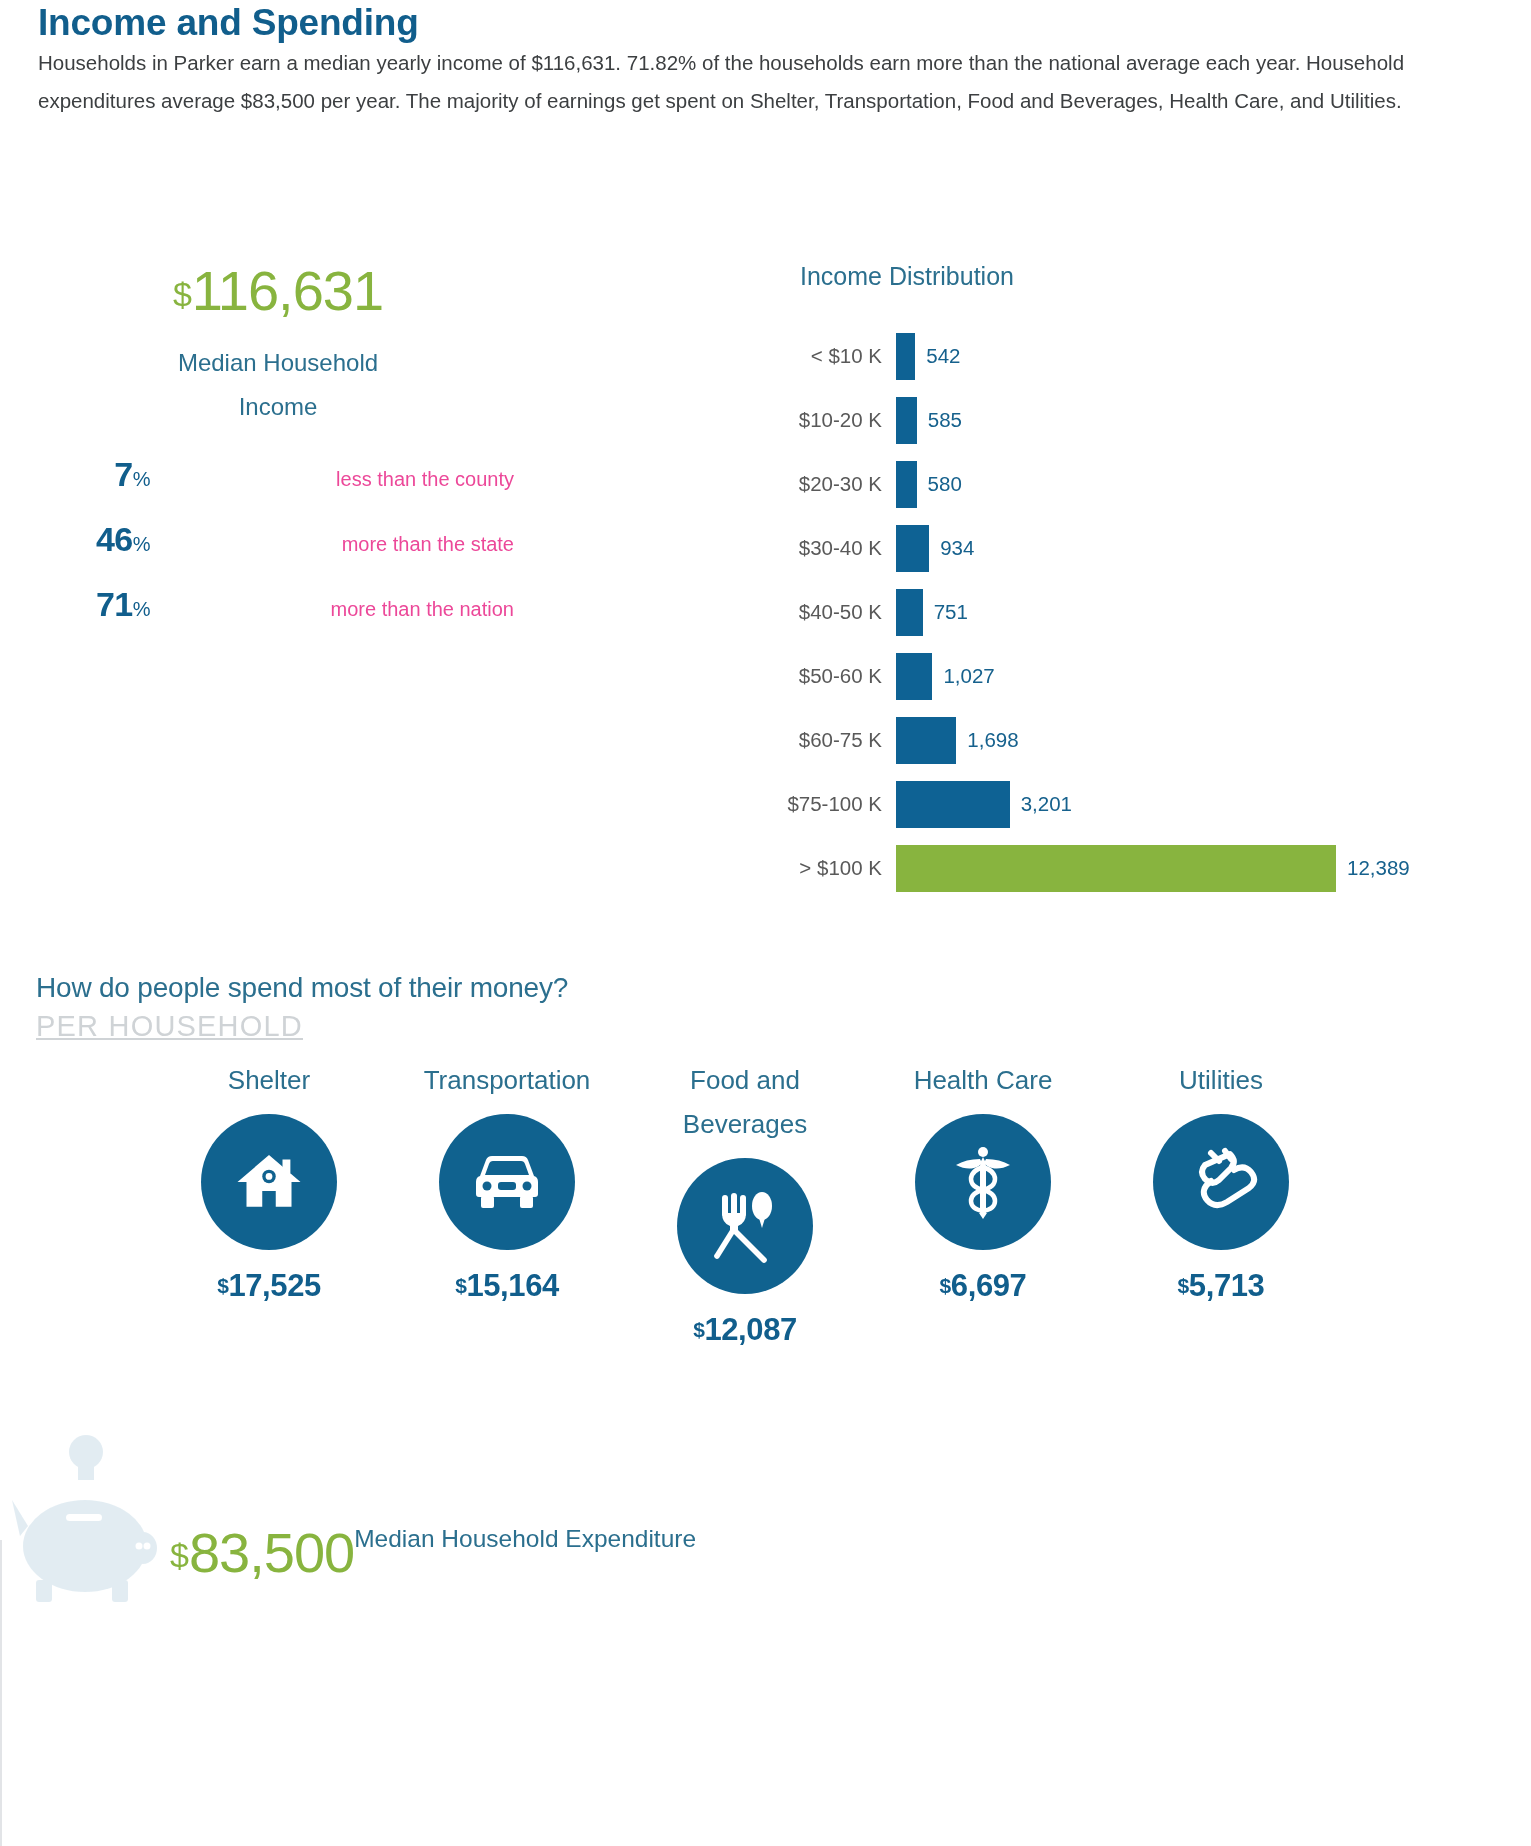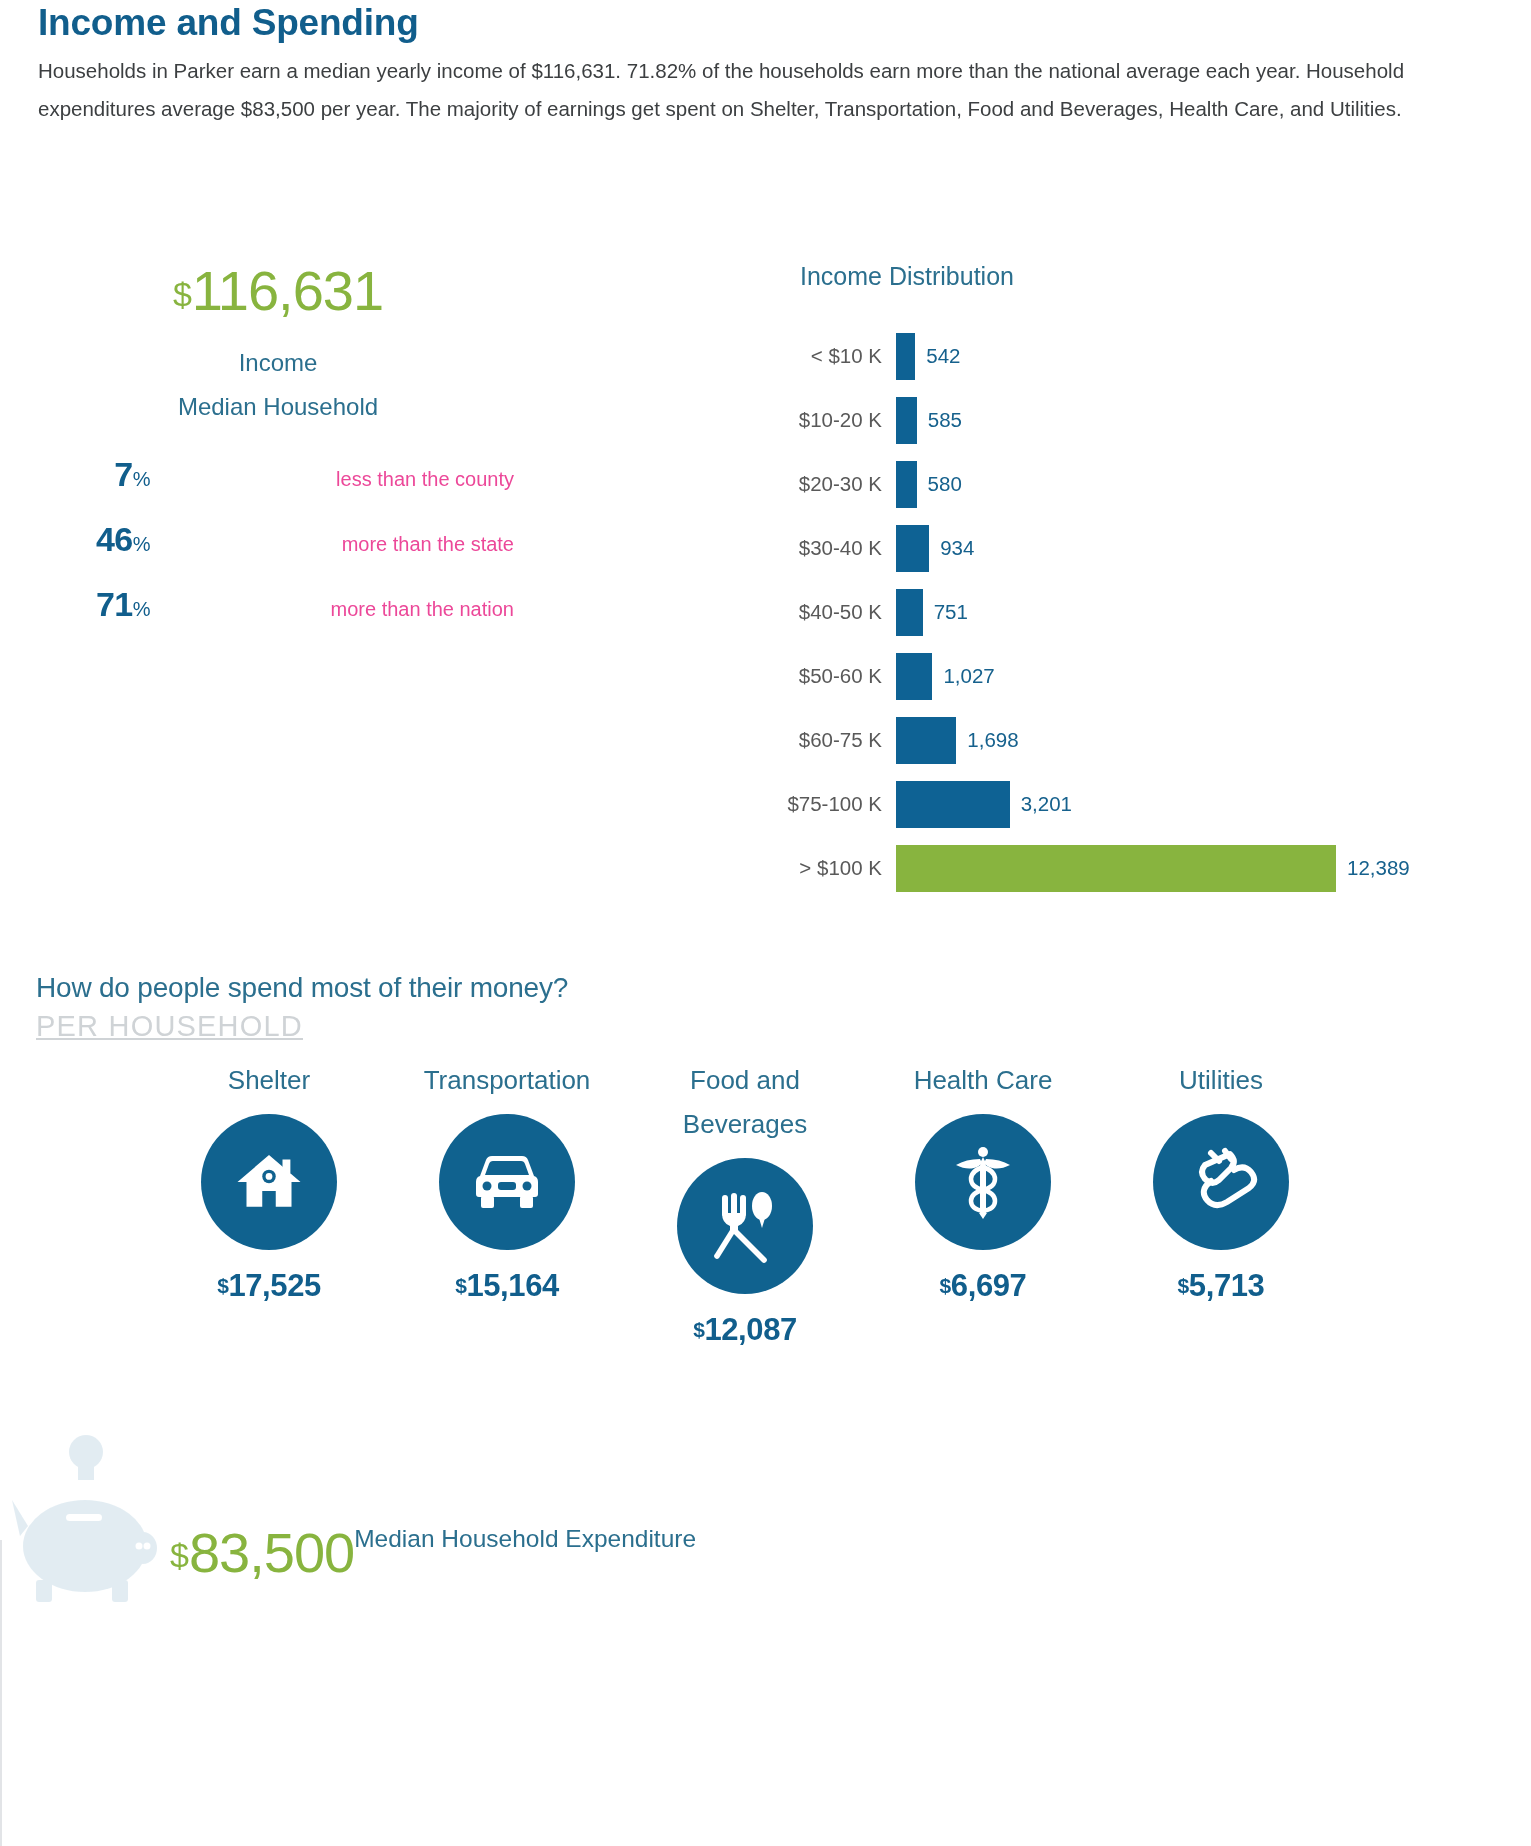--- a/index.html
+++ b/index.html
@@ -34,21 +34,21 @@
 
   #page-title {
     font-size: 37px;
     font-weight: bold;
     color: #115e8c;
     letter-spacing: -0.2px;
     line-height: 38px;
   }
 
   #intro {
-    margin-top: 10px;
+    margin-top: 2px;
     font-size: 20.5px;
     line-height: 38px;
     color: #3c3f41;
     width: 1395px;
     font-weight: 400;
   }
 
   
   #stats { position: absolute; left: 38px; top: 258px; width: 480px; }
 
@@ -234,22 +234,22 @@
   <div id="header">
     <h1 id="page-title">Income and Spending</h1>
     <p id="intro">Households in Parker earn a median yearly income of $116,631. 71.82% of the households earn more than the national average each year. Household expenditures average $83,500 per year. The majority of earnings get spent on Shelter, Transportation, Food and Beverages, Health Care, and Utilities.</p>
   </div>
 
   <div id="stats">
     <div class="big-green">
       <span class="cur">$</span><span class="amt">116,631</span>
     </div>
     <div id="median-label">
+      <div>Median Household</div>
       <div>Income</div>
-      <div>Median Household</div>
     </div>
 
     <div class="cmp-row">
       <div class="cmp-num">
         <span>7</span><span class="pct">%</span>
       </div>
       <div class="cmp-text">less than the county</div>
     </div>
 
     <div class="cmp-row">

